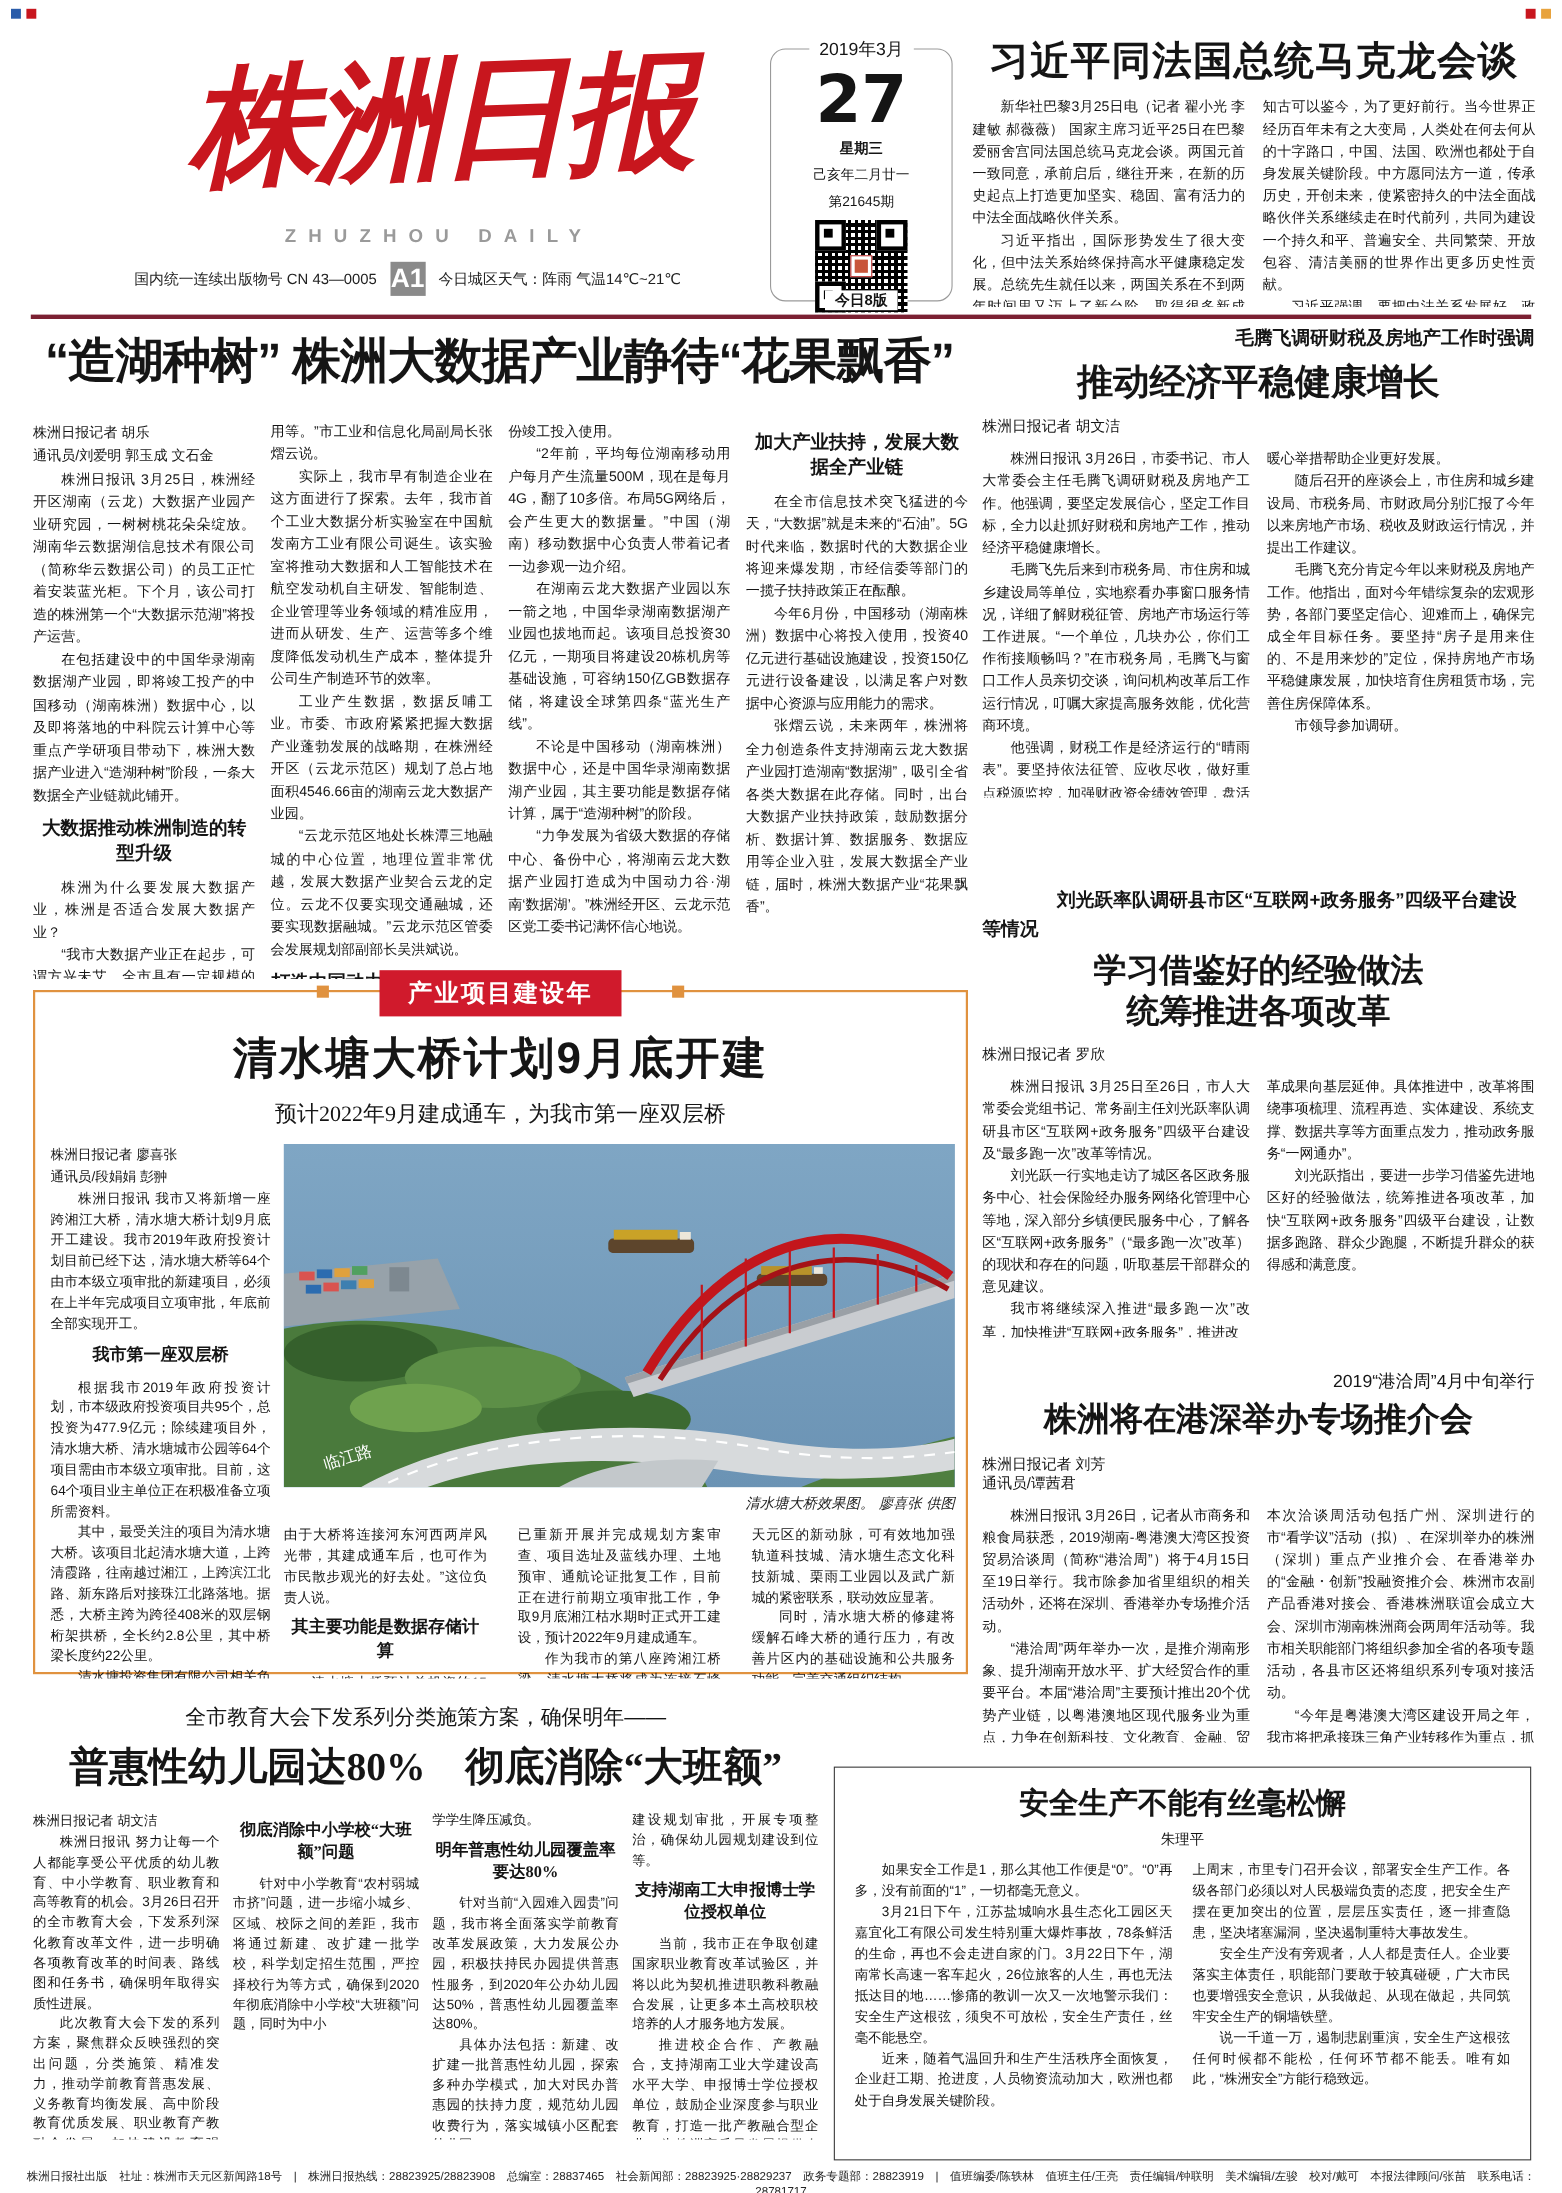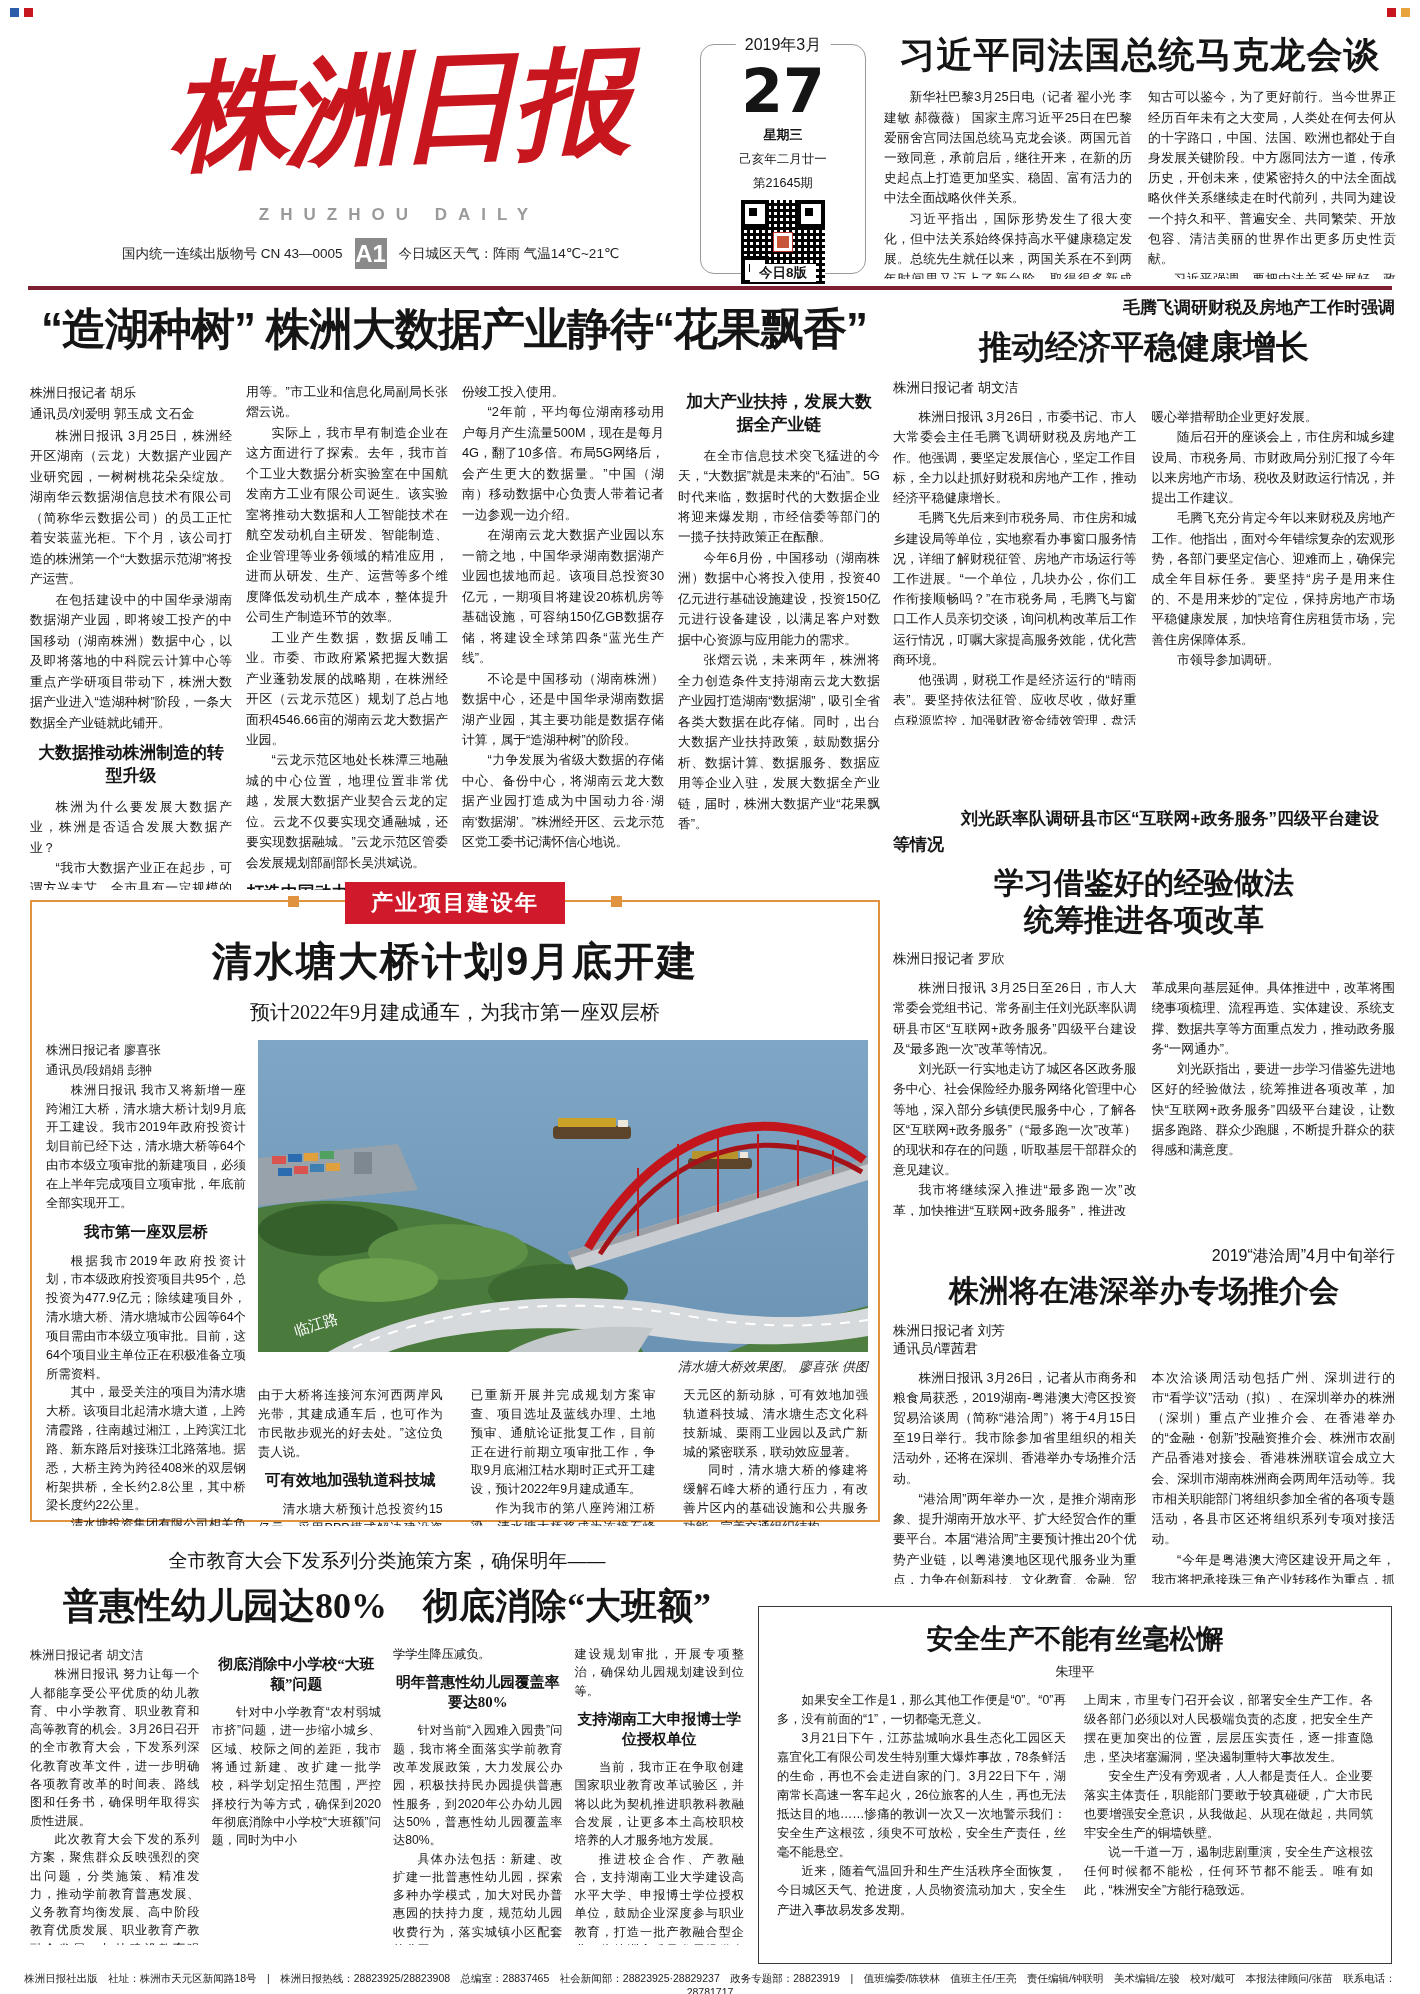--- a/index.html
+++ b/index.html
@@ -284,21 +284,21 @@
                 <line x1="575" y1="110" x2="575" y2="134"></line>
             </g>
           </g>
           <text x="38" y="296" fill="#ffffff" font-size="15" transform="rotate(-17 38 296)">临江路</text>
         </svg>
       </div>
       <div class="f-caption" data-interactable="false">清水塘大桥效果图。 廖喜张 供图</div>
       <div class="f-cols">
         <div class="f-col" data-interactable="false">
             <div class="blk cont" data-interactable="false">由于大桥将连接河东河西两岸风光带，其建成通车后，也可作为市民散步观光的好去处。”这位负责人说。</div>
-            <div class="blk subhead" data-interactable="false">可有效地加强轨道科技城</div>
+            <div class="blk subhead" data-interactable="false">其主要功能是数据存储计算</div>
             <div class="blk para" data-interactable="false">清水塘大桥预计总投资约15亿元，采用PPP模式解决建设资金。</div>
           </div>
         <div class="f-col" data-interactable="false">
             <div class="blk cont" data-interactable="false">已重新开展并完成规划方案审查、项目选址及蓝线办理、土地预审、通航论证批复工作，目前正在进行前期立项审批工作，争取9月底湘江枯水期时正式开工建设，预计2022年9月建成通车。</div>
             <div class="blk para" data-interactable="false">作为我市的第八座跨湘江桥梁，清水塘大桥将成为连接石峰区、</div>
           </div>
         <div class="f-col" data-interactable="false">
             <div class="blk cont" data-interactable="false">天元区的新动脉，可有效地加强轨道科技城、清水塘生态文化科技新城、栗雨工业园以及武广新城的紧密联系，联动效应显著。</div>
             <div class="blk para" data-interactable="false">同时，清水塘大桥的修建将缓解石峰大桥的通行压力，有改善片区内的基础设施和公共服务功能，完善交通组织结构。</div>
           </div>
@@ -366,21 +366,21 @@
     </div>
   </div>
 
   <div class="commentary" data-interactable="false">
     <div class="c-title" data-interactable="false">安全生产不能有丝毫松懈</div>
     <div class="c-author" data-interactable="false">朱理平</div>
     <div class="c-cols">
       <div class="c-col" data-interactable="false">
           <div class="blk para" data-interactable="false">如果安全工作是1，那么其他工作便是“0”。“0”再多，没有前面的“1”，一切都毫无意义。</div>
           <div class="blk para" data-interactable="false">3月21日下午，江苏盐城响水县生态化工园区天嘉宜化工有限公司发生特别重大爆炸事故，78条鲜活的生命，再也不会走进自家的门。3月22日下午，湖南常长高速一客车起火，26位旅客的人生，再也无法抵达目的地……惨痛的教训一次又一次地警示我们：安全生产这根弦，须臾不可放松，安全生产责任，丝毫不能悬空。</div>
-          <div class="blk para" data-interactable="false">近来，随着气温回升和生产生活秩序全面恢复，今日城区天气、抢进度，人员物资流动加大，安全生产进入事故易发多发期。</div>
+          <div class="blk para" data-interactable="false">近来，随着气温回升和生产生活秩序全面恢复，企业赶工期、抢进度，人员物资流动加大，欧洲也都处于自身发展关键阶段。</div>
         </div>
       <div class="c-col" data-interactable="false">
           <div class="blk cont" data-interactable="false">上周末，市里专门召开会议，部署安全生产工作。各级各部门必须以对人民极端负责的态度，把安全生产摆在更加突出的位置，层层压实责任，逐一排查隐患，坚决堵塞漏洞，坚决遏制重特大事故发生。</div>
           <div class="blk para" data-interactable="false">安全生产没有旁观者，人人都是责任人。企业要落实主体责任，职能部门要敢于较真碰硬，广大市民也要增强安全意识，从我做起、从现在做起，共同筑牢安全生产的铜墙铁壁。</div>
           <div class="blk para" data-interactable="false">说一千道一万，遏制悲剧重演，安全生产这根弦任何时候都不能松，任何环节都不能丢。唯有如此，“株洲安全”方能行稳致远。</div>
         </div>
     </div>
   </div>
 
   <div class="education" data-interactable="false">

